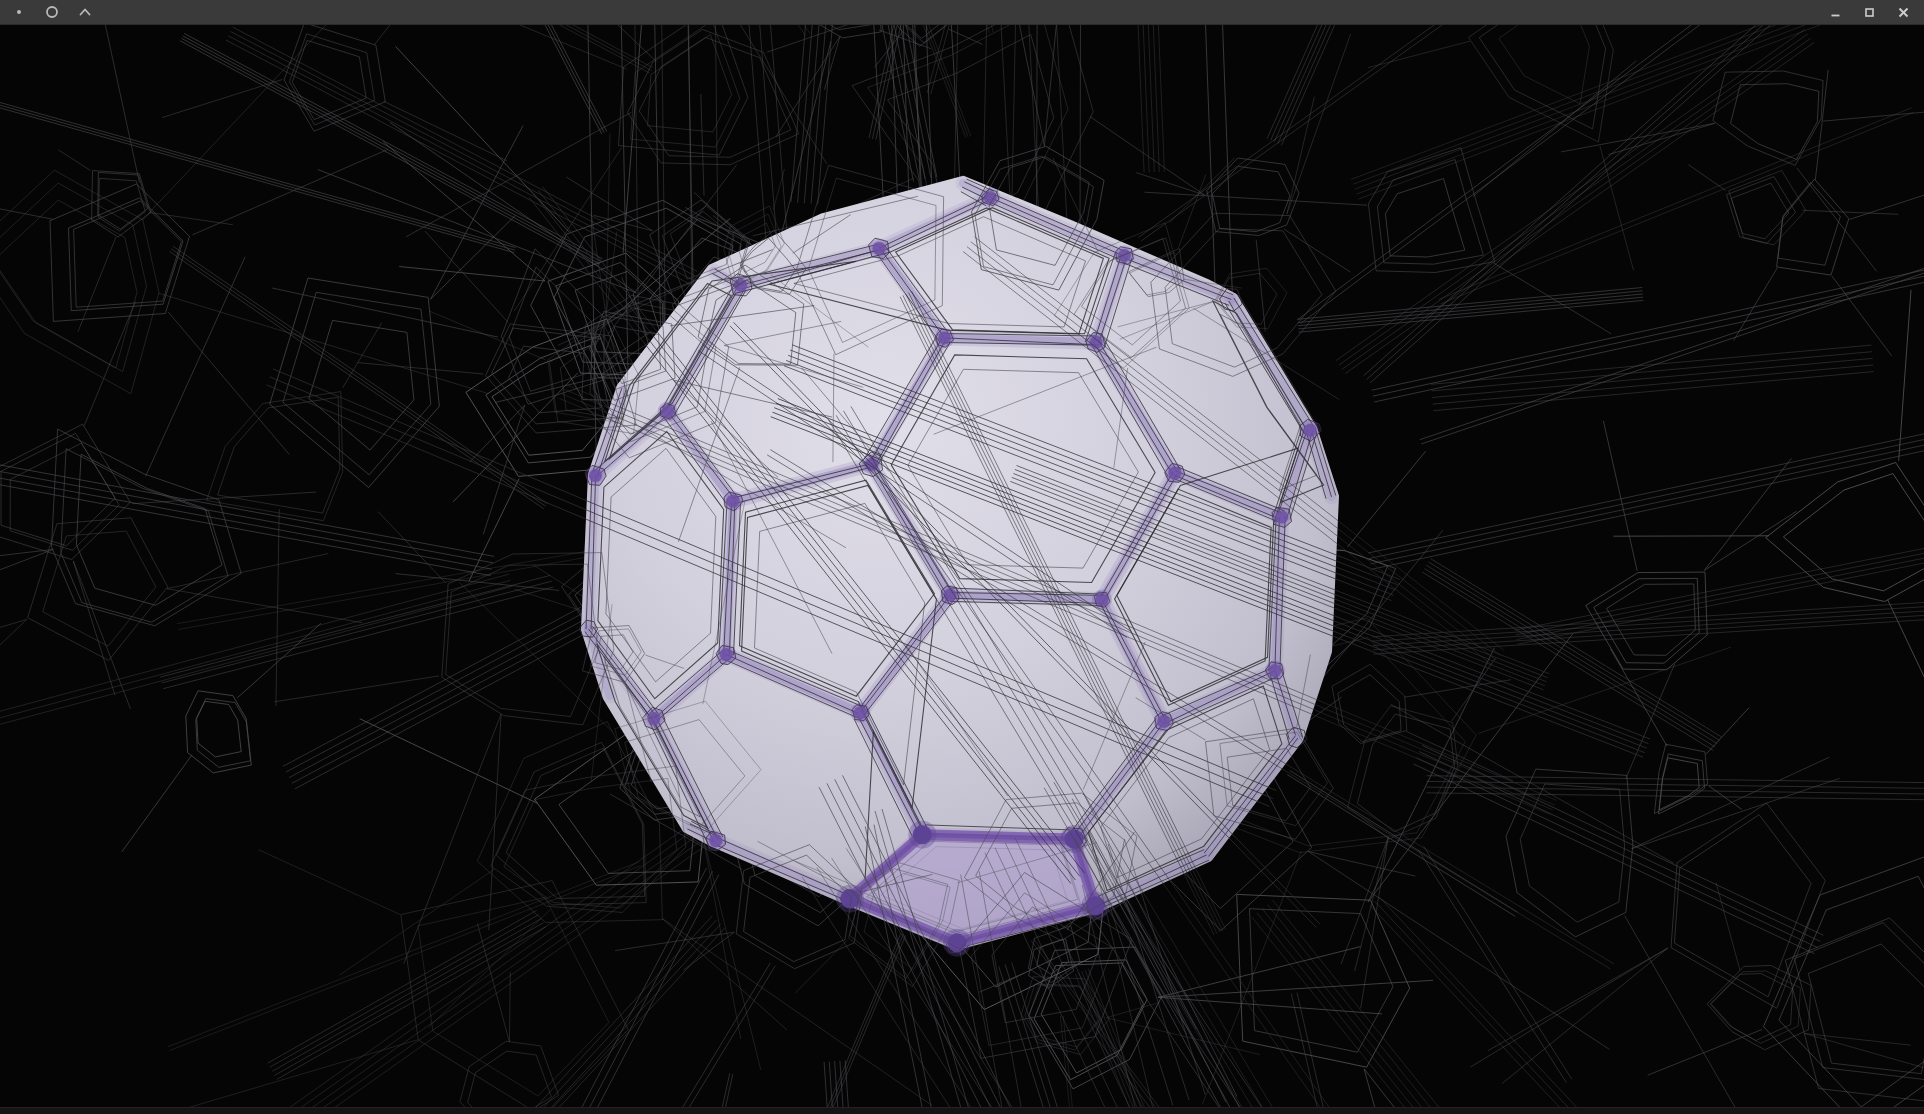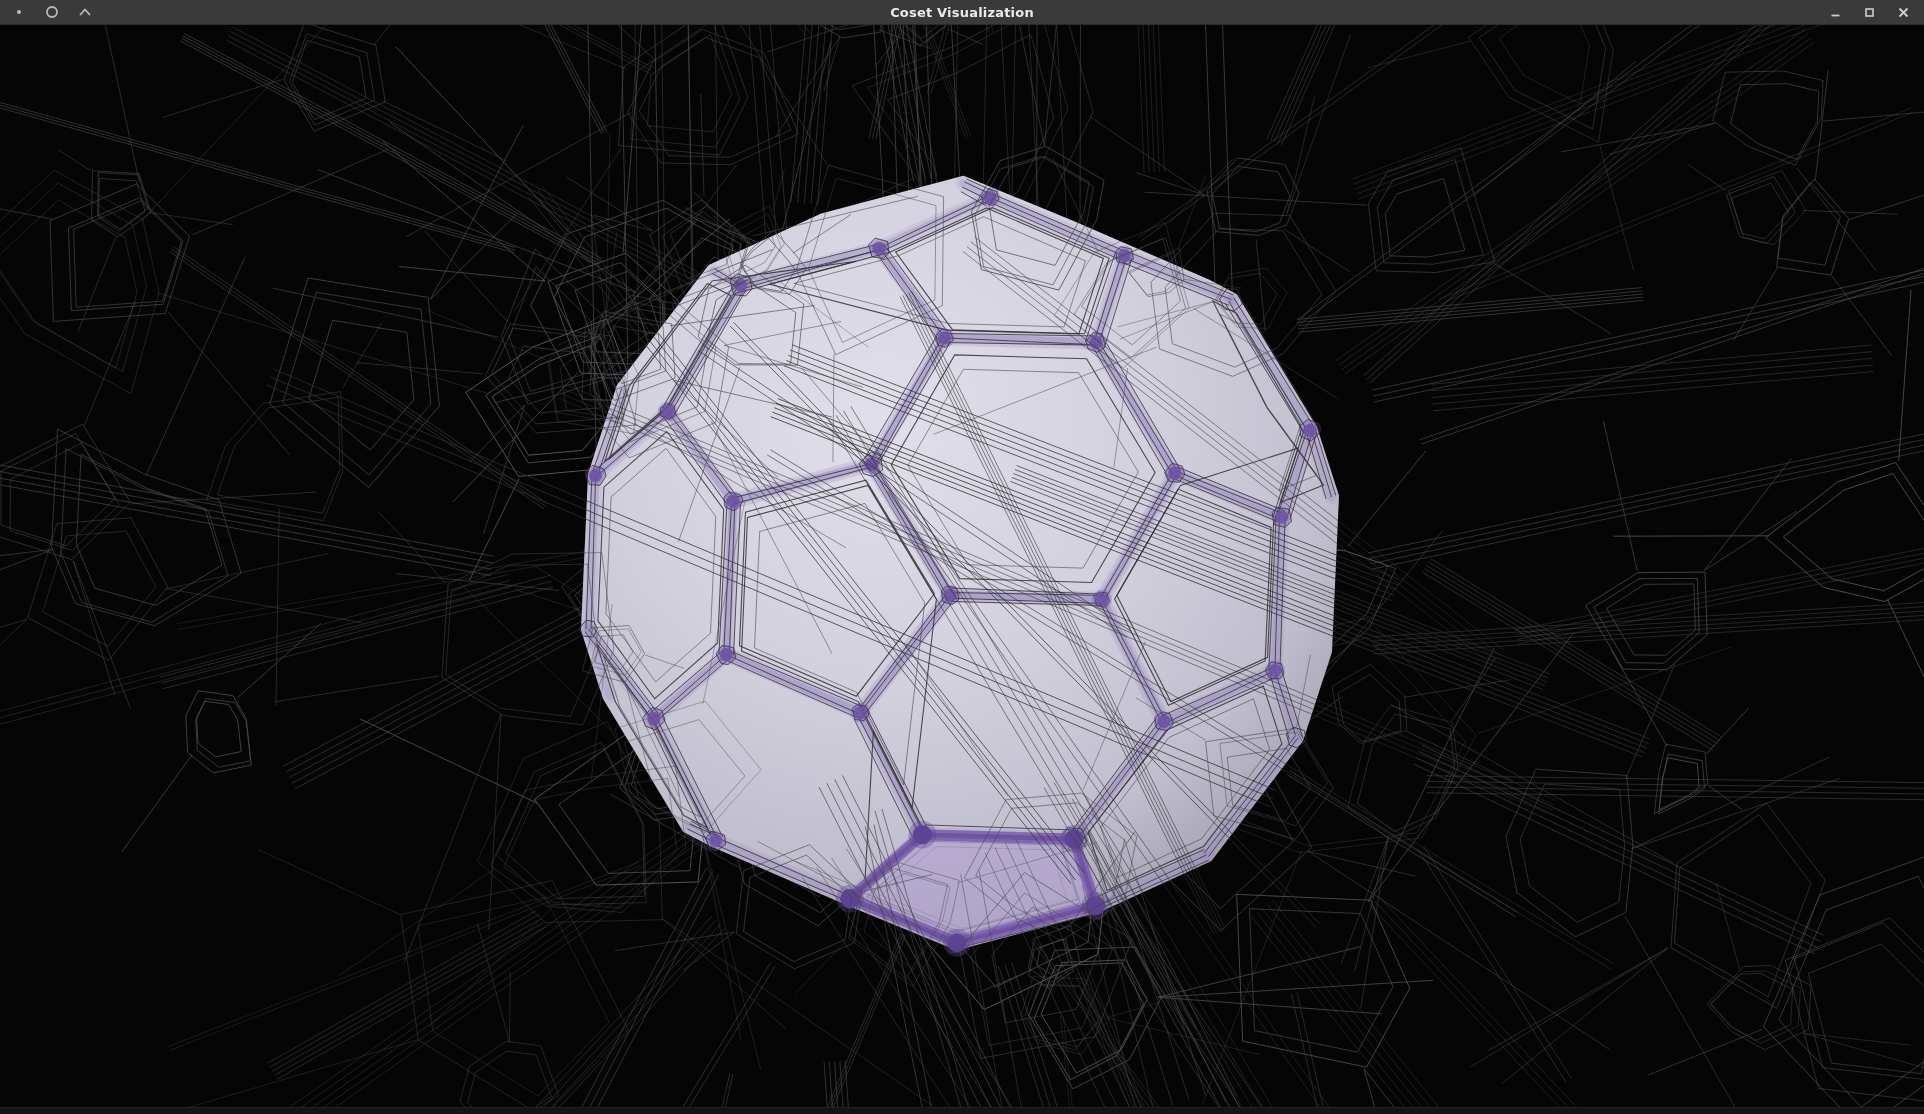--- a/index.html
+++ b/index.html
@@ -30,21 +30,20 @@
         <svg width="14" height="14" viewBox="0 0 14 14">
             <circle cx="7" cy="7" r="5" fill="none" stroke="currentColor" stroke-width="1.8"></circle>
           </svg>
       </span>
       <span class="tb-icon">
         <svg width="14" height="14" viewBox="0 0 14 14">
             <polyline points="2.5,9.5 7,4.5 11.5,9.5" fill="none" stroke="currentColor" stroke-width="1.8" stroke-linecap="round" stroke-linejoin="round"></polyline>
           </svg>
       </span>
     </div>
-    <div class="tb-title">Coset Visualization</div>
     <div class="tb-right">
       <span class="tb-btn">
         <svg width="13" height="13" viewBox="0 0 13 13">
             <line x1="2.5" y1="9.5" x2="10.5" y2="9.5" stroke="currentColor" stroke-width="1.8"></line>
           </svg>
       </span>
       <span class="tb-btn">
         <svg width="13" height="13" viewBox="0 0 13 13">
             <rect x="3" y="3" width="7" height="7" fill="none" stroke="currentColor" stroke-width="1.6"></rect>
           </svg>

